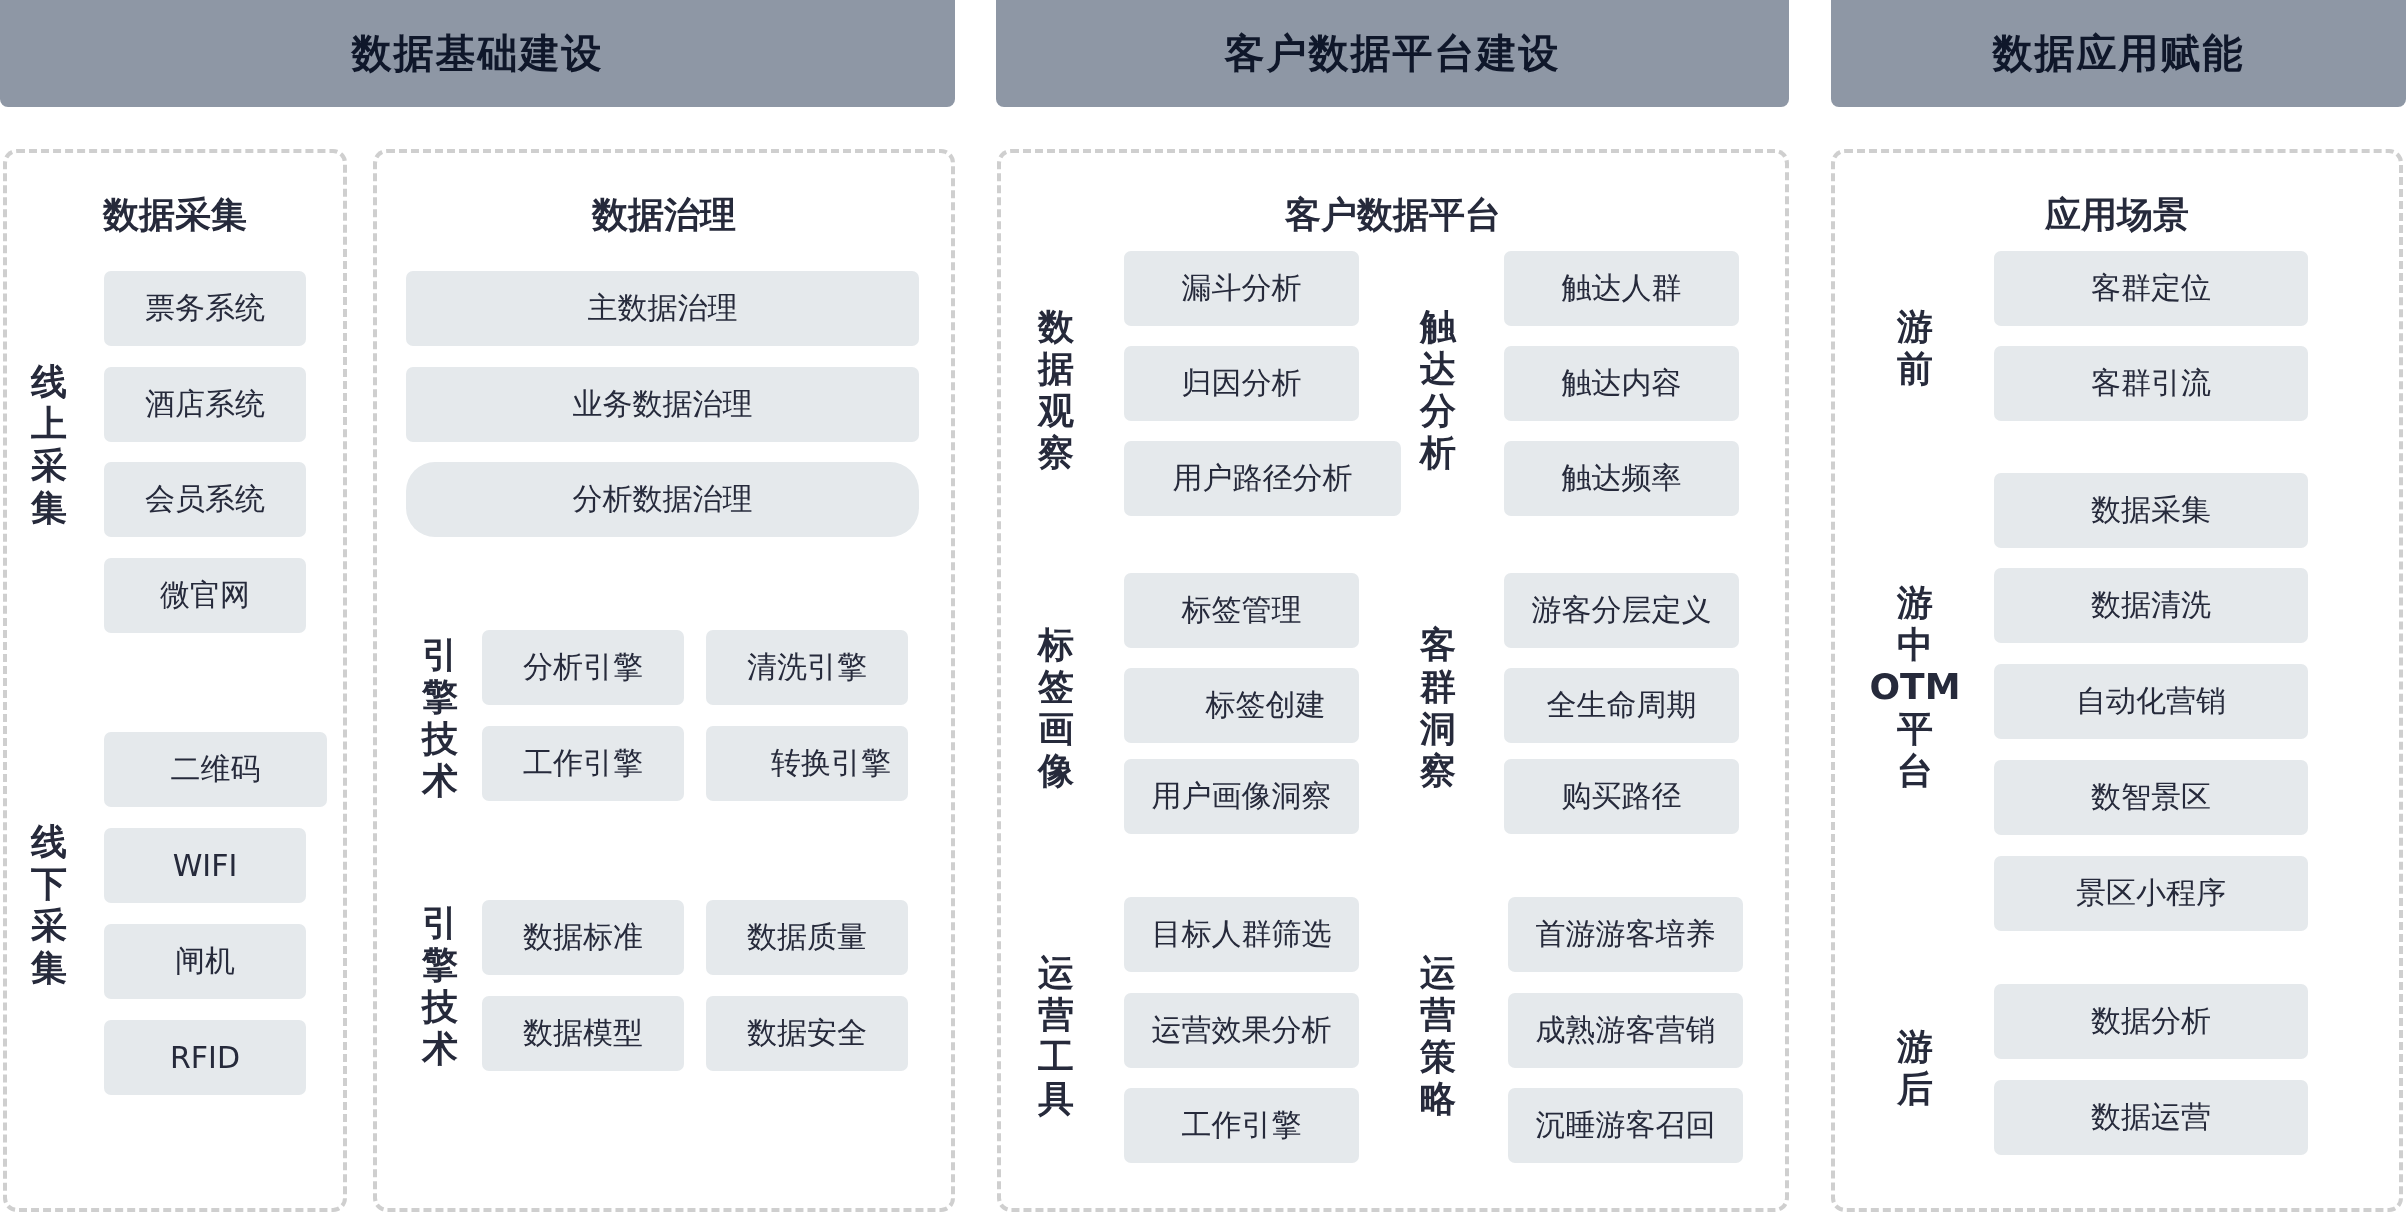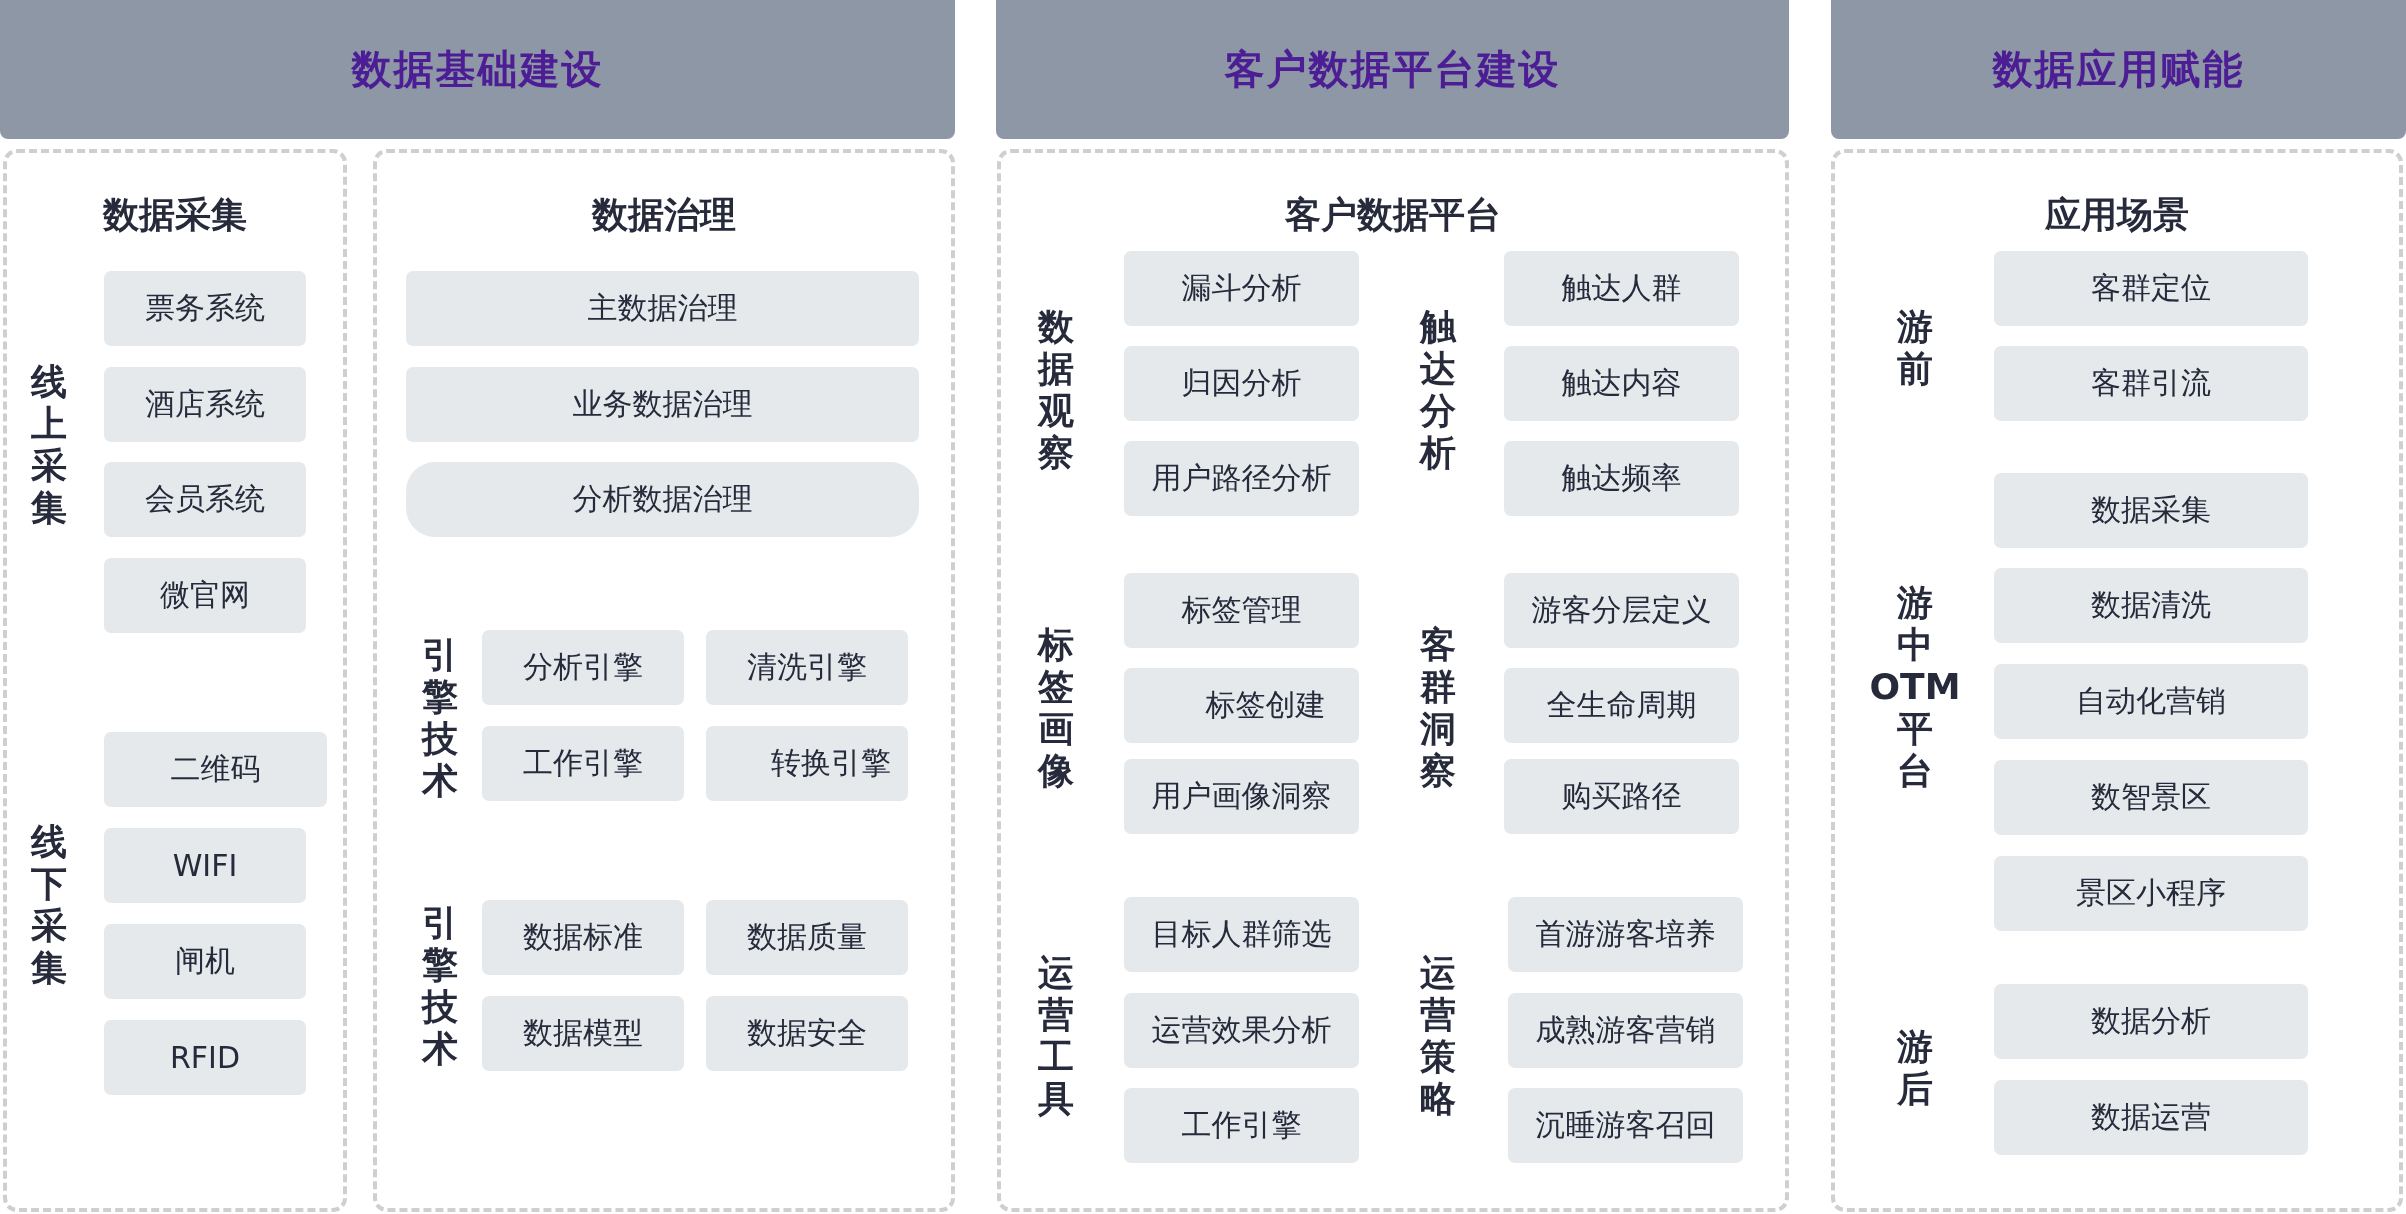--- a/index.html
+++ b/index.html
@@ -1,21 +1,21 @@
 <!DOCTYPE html>
 <html><head>
 <meta charset="utf-8">
 <style>
   html, body { margin: 0; padding: 0; background: #ffffff; }
   body { width: 2406px; height: 1214px; position: relative; overflow: hidden;
          font-family: "DejaVu Sans", "Liberation Sans", sans-serif; color: #262a3b; }
   .abs { position: absolute; box-sizing: border-box; }
-  .header { background: #8e97a5; border-radius: 0 0 8px 8px; color: #4c1d95;
+  .header { background: #8e97a5; border-radius: 0 0 8px 8px; color: #0f172a;
             font-weight: bold; font-size: 40px; display: flex; align-items: center;
-            justify-content: center; letter-spacing: 2px; top: 0; height: 139px; }
+            justify-content: center; letter-spacing: 2px; top: 0; height: 107px; }
   .panel { border: 4px dashed #cfcfcf; border-radius: 14px; top: 149px; height: 1063px; }
   .title { font-weight: bold; font-size: 36px; text-align: center; color: #262a3b;
            height: 50px; line-height: 50px; top: 190px; }
   .box { background: #e5e9ec; border-radius: 7px; display: flex; align-items: center;
          justify-content: center; font-size: 30px; color: #262a3b; height: 75px; }
   .vlabel { font-weight: bold; font-size: 36px; color: #262a3b; display: flex;
             flex-direction: column; align-items: center; justify-content: center;
             line-height: 42px; text-align: center; width: 90px; }
   .vlabel span { display: block; }
 </style>
@@ -83,21 +83,21 @@
 <div class="abs title" style="left:997px;width:792px;">客户数据平台</div>
 
 <div class="abs vlabel" style="left:1011px;top:290px;height:200px;">
     <span>数</span>
     <span>据</span>
     <span>观</span>
     <span>察</span>
   </div>
 <div class="abs box" style="left:1124px;width:235px;top:251px;">漏斗分析</div>
 <div class="abs box" style="left:1124px;width:235px;top:346px;">归因分析</div>
-<div class="abs box" style="left:1124px;width:235px;top:441px;">用户路径分析</div>
+<div class="abs box" style="left:1124px;width:277px;top:441px;">用户路径分析</div>
 
 <div class="abs vlabel" style="left:1393px;top:290px;height:200px;">
     <span>触</span>
     <span>达</span>
     <span>分</span>
     <span>析</span>
   </div>
 <div class="abs box" style="left:1504px;width:235px;top:251px;">触达人群</div>
 <div class="abs box" style="left:1504px;width:235px;top:346px;">触达内容</div>
 <div class="abs box" style="left:1504px;width:235px;top:441px;">触达频率</div>

